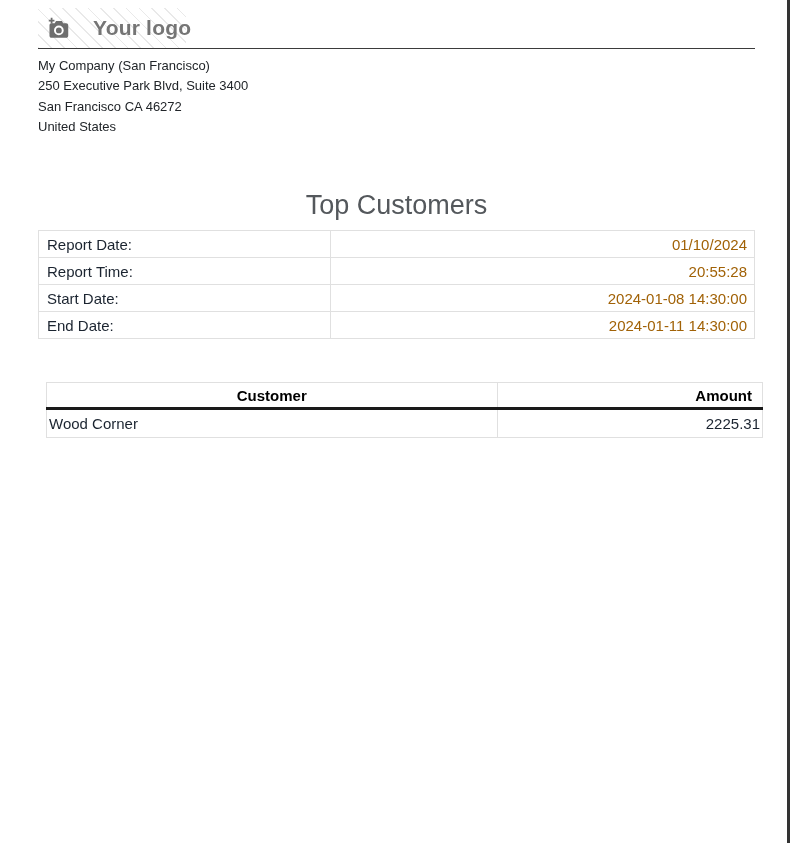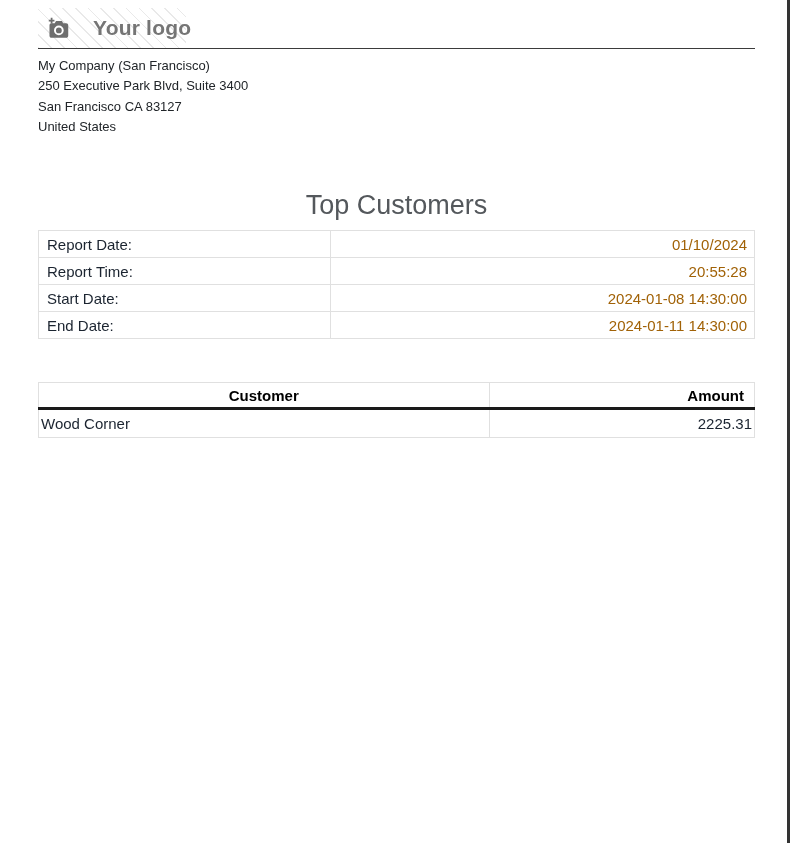--- a/index.html
+++ b/index.html
@@ -29,21 +29,21 @@
   }
 
   
   table{border-collapse:collapse;width:100%;table-layout:fixed;}
   .meta-table{margin-top:9px;font-size:15px;padding-left:44px;}
   .meta-table td{border:1px solid #e0e0e0;padding:4px 7px;height:18px;}
   .meta-table td.label{width:38.6%;padding-left:8px;color:#1b2430;}
   .meta-table td.value{text-align:right;color:#a16207;}
 
   
-  .customers-table{margin-top:43px;font-size:15px;}
+  .customers-table{margin-top:43px;font-size:15px;margin-left:8px;}
   .customers-table th{
     border:1px solid #e0e0e0;border-bottom:3px solid #1a1a1a;
     padding:3px 10px;font-weight:700;color:#000;height:18px;
   }
   .customers-table th.col-customer{width:60%;text-align:center;}
   .customers-table th.col-amount{text-align:right;}
   .customers-table td{border:1px solid #e0e0e0;padding:4px 2px;height:19px;color:#1b2430;}
   .customers-table td.cell-amount{text-align:right;}
 
   
@@ -65,21 +65,21 @@
       </svg>
     </span>
     <span class="logo-label">Your logo</span>
   </div>
 
   <hr class="header-rule">
 
   <div class="address">
     <div>My Company (San Francisco)</div>
     <div>250 Executive Park Blvd, Suite 3400</div>
-    <div>San Francisco CA 83127</div>
+    <div>San Francisco CA 46272</div>
     <div>United States</div>
   </div>
 
   <h2 class="report-title">Top Customers</h2>
 
   <table class="meta-table">
     <tbody>
       <tr>
         <td class="label">Report Date:</td>
         <td class="value">01/10/2024</td>

